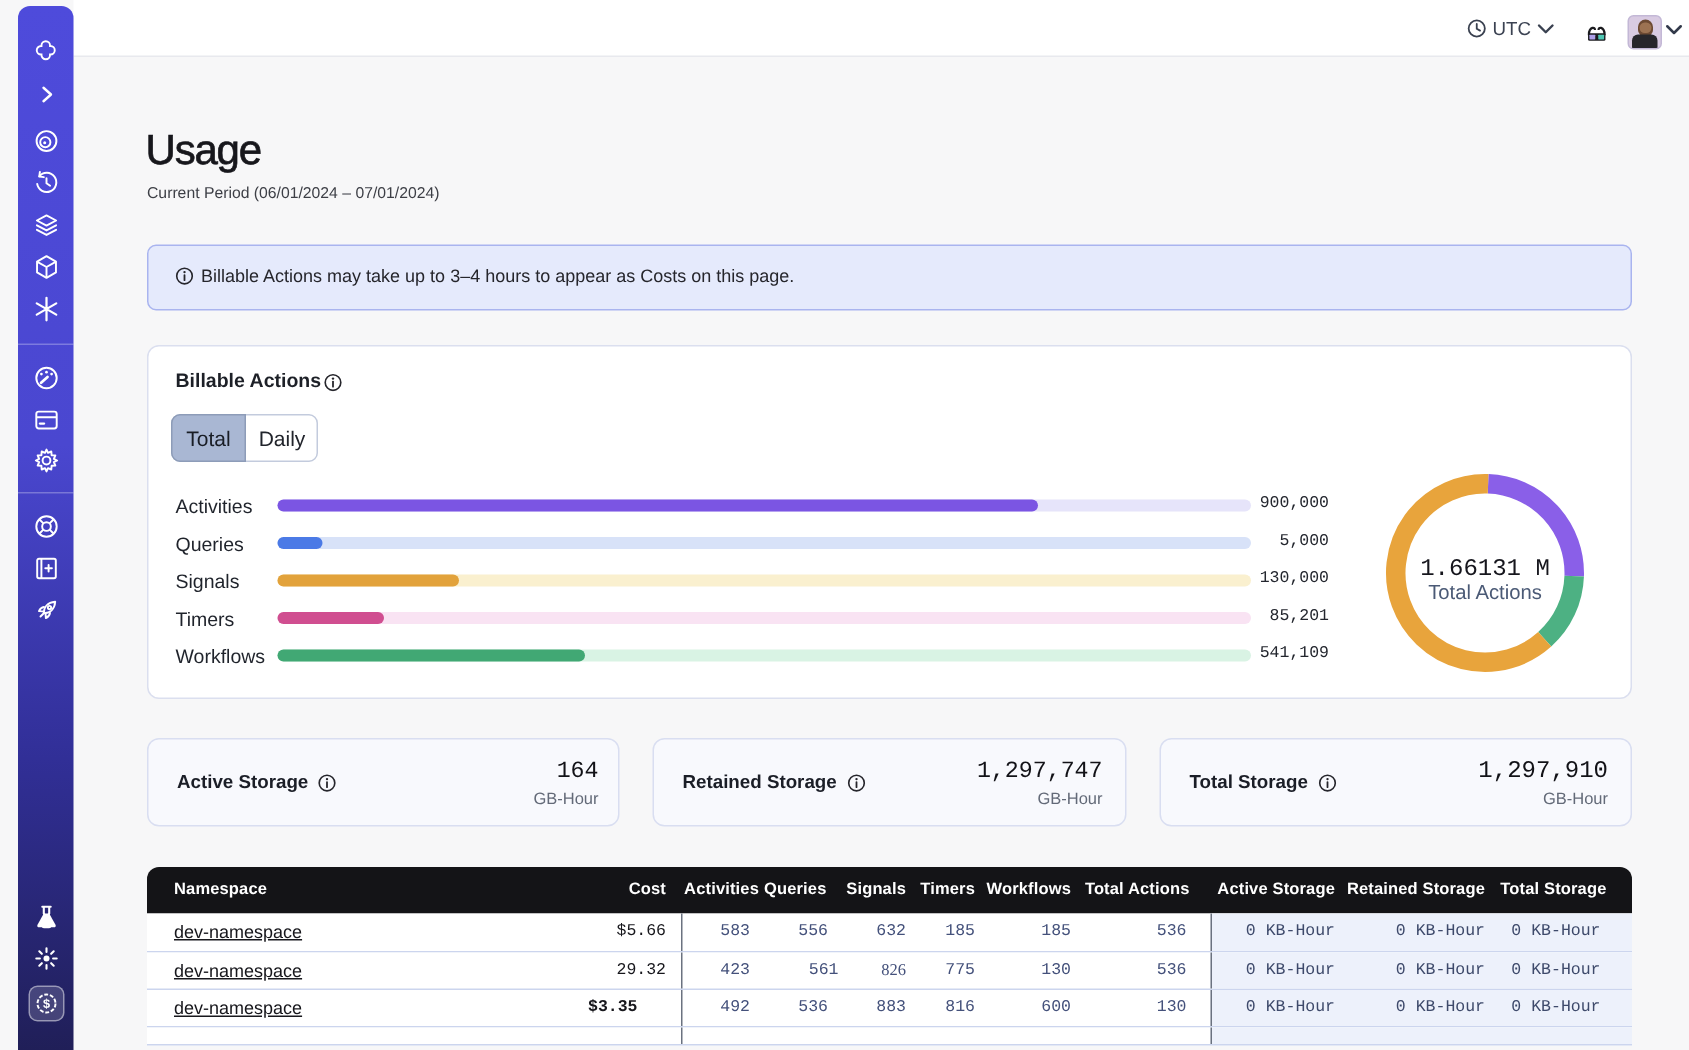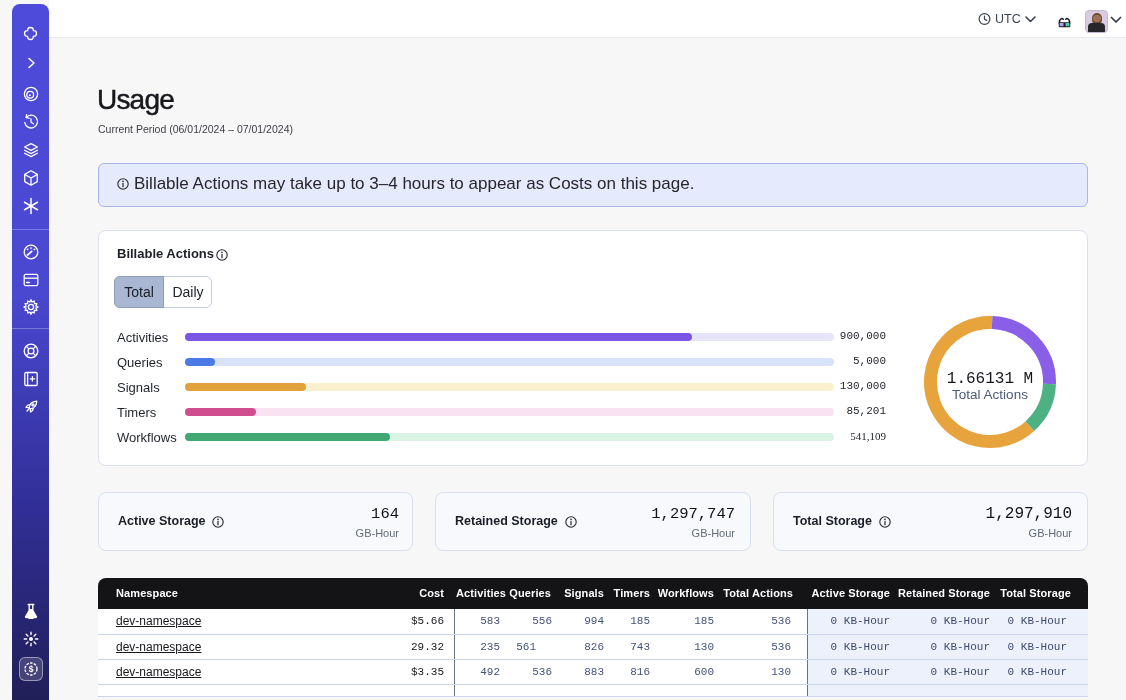--- a/index.html
+++ b/index.html
@@ -176,21 +176,21 @@
   <div class="abs" style="left:97px;top:84px;font-size:28px;font-weight:500;color:#17171c;letter-spacing:-0.8px;-webkit-text-stroke:0.45px #17171c;">Usage</div>
   <div class="abs" style="left:98px;top:123px;font-size:10.5px;color:#3d3f46;">Current Period (06/01/2024 – 07/01/2024)</div>
 
 
   <div class="banner"></div>
   <svg class="abs" style="left:117px;top:178px;" width="12" height="12" viewBox="0 0 12 12" fill="none">
     <circle cx="6" cy="6" r="5.2" stroke="#26262c" stroke-width="1.1"></circle>
     <path d="M6 5.4 V8.8" stroke="#26262c" stroke-width="1.2" stroke-linecap="round"></path>
     <circle cx="6" cy="3.4" r="0.8" fill="#26262c"></circle>
   </svg>
-  <div class="abs" style="left:134px;top:163px;height:42px;line-height:42px;font-size:17px;color:#26262c;">Billable Actions may take up to 3–4 hours to appear as Costs on this page.</div>
+  <div class="abs" style="left:134px;top:163px;height:42px;line-height:42px;font-size:12px;color:#26262c;">Billable Actions may take up to 3–4 hours to appear as Costs on this page.</div>
 
   <div class="card" style="left:98px;top:230px;width:990px;height:236px;"></div>
   <div class="abs" style="left:117px;top:246px;font-size:13px;font-weight:bold;color:#1d2027;">Billable Actions</div>
   <svg class="abs" style="left:216px;top:249px;" width="12" height="12" viewBox="0 0 12 12" fill="none">
     <circle cx="6" cy="6" r="5.2" stroke="#26262c" stroke-width="1.1"></circle>
     <path d="M6 5.4 V8.8" stroke="#26262c" stroke-width="1.2" stroke-linecap="round"></path>
     <circle cx="6" cy="3.4" r="0.8" fill="#26262c"></circle>
   </svg>
 
   <div class="abs" style="left:114px;top:276px;width:98px;height:32px;border:1px solid #c3cbdd;border-radius:6px;box-sizing:border-box;background:#fff;"></div>
@@ -211,21 +211,21 @@
   <div class="bar" style="left:185px;top:383px;width:121px;background:#e2a23b;"></div>
   <div class="bar" style="left:185px;top:408px;width:649px;background:#f9e3f3;"></div>
   <div class="bar" style="left:185px;top:408px;width:71px;background:#d04e90;"></div>
   <div class="bar" style="left:185px;top:433px;width:649px;background:#d9f3e4;"></div>
   <div class="bar" style="left:185px;top:433px;width:205px;background:#41a874;"></div>
 
   <div class="bval" style="top:330px;">900,000</div>
   <div class="bval" style="top:355px;">5,000</div>
   <div class="bval" style="top:380px;">130,000</div>
   <div class="bval" style="top:405px;">85,201</div>
-  <div class="bval" style="top:430px;font-family:Liberation Serif, serif;">541,109</div>
+  <div class="bval" style="top:430px;">541,109</div>
 
   <svg class="abs" style="left:910px;top:302px;" width="160" height="160" viewBox="0 0 160 160" fill="none">
     <path d="M82.08 20.54 A59.5 59.5 0 0 1 139.46 82.08" stroke="#8a5fe8" stroke-width="13"></path>
     <path d="M139.46 82.08 A59.5 59.5 0 0 1 119.81 124.22" stroke="#4db183" stroke-width="13"></path>
     <path d="M119.81 124.22 A59.5 59.5 0 1 1 82.08 20.54" stroke="#e8a43c" stroke-width="13"></path>
   </svg>
   <div class="abs mono" style="left:910px;top:370px;width:160px;text-align:center;font-size:16px;color:#16161d;">1.66131 M</div>
   <div class="abs" style="left:910px;top:387px;width:160px;text-align:center;font-size:13.5px;color:#4b5a76;">Total Actions</div>
 
   <div class="scard" style="left:98px;width:315px;"></div>
@@ -274,50 +274,50 @@
   </div>
 
   <div class="trow" style="top:609px;height:26px;">
     <div class="abs" style="left:709px;top:0;width:281px;height:25px;background:#edf1fb;"></div>
     <div class="abs" style="left:356px;top:0;width:1px;height:25px;background:#6b7280;"></div>
     <div class="abs" style="left:709px;top:0;width:1px;height:25px;background:#6b7280;"></div>
     <div class="td" style="left:18px;color:#17171c;font-size:12px;font-family:'Liberation Sans',sans-serif;text-decoration:underline;">dev-namespace</div>
     <div class="td" style="right:644px;color:#17171c;">$5.66</div>
     <div class="td num" style="right:588px;">583</div>
     <div class="td num" style="right:536px;">556</div>
-    <div class="td num" style="right:484px;">994</div>
+    <div class="td num" style="right:484px;">632</div>
     <div class="td num" style="right:438px;">185</div>
     <div class="td num" style="right:374px;">185</div>
     <div class="td num" style="right:297px;">536</div>
     <div class="td stor" style="right:198px;">0 KB-Hour</div>
     <div class="td stor" style="right:98px;">0 KB-Hour</div>
     <div class="td stor" style="right:21px;">0 KB-Hour</div>
   </div>
   <div class="trow" style="top:635px;height:25px;">
     <div class="abs" style="left:709px;top:0;width:281px;height:24px;background:#edf1fb;"></div>
     <div class="abs" style="left:356px;top:0;width:1px;height:24px;background:#6b7280;"></div>
     <div class="abs" style="left:709px;top:0;width:1px;height:24px;background:#6b7280;"></div>
     <div class="td" style="left:18px;color:#17171c;font-size:12px;font-family:'Liberation Sans',sans-serif;text-decoration:underline;line-height:24px;">dev-namespace</div>
     <div class="td" style="right:644px;color:#17171c;line-height:24px;">29.32</div>
-    <div class="td num" style="right:588px;line-height:24px;">235</div>
-    <div class="td num" style="right:552px;line-height:24px;">561</div>
-    <div class="td num" style="right:484px;line-height:24px;">826</div>
-    <div class="td num" style="right:438px;line-height:24px;">743</div>
+    <div class="td num" style="right:588px;line-height:24px;">423</div>
+    <div class="td num" style="right:529px;line-height:24px;">561</div>
+    <div class="td num" style="right:484px;line-height:24px;font-family:Liberation Serif, serif;">826</div>
+    <div class="td num" style="right:438px;line-height:24px;">775</div>
     <div class="td num" style="right:374px;line-height:24px;">130</div>
     <div class="td num" style="right:297px;line-height:24px;">536</div>
     <div class="td stor" style="right:198px;line-height:24px;">0 KB-Hour</div>
     <div class="td stor" style="right:98px;line-height:24px;">0 KB-Hour</div>
     <div class="td stor" style="right:21px;line-height:24px;">0 KB-Hour</div>
   </div>
   <div class="trow" style="top:660px;height:25px;">
     <div class="abs" style="left:709px;top:0;width:281px;height:24px;background:#edf1fb;"></div>
     <div class="abs" style="left:356px;top:0;width:1px;height:24px;background:#6b7280;"></div>
     <div class="abs" style="left:709px;top:0;width:1px;height:24px;background:#6b7280;"></div>
     <div class="td" style="left:18px;color:#17171c;font-size:12px;font-family:'Liberation Sans',sans-serif;text-decoration:underline;line-height:24px;">dev-namespace</div>
-    <div class="td" style="right:644px;color:#17171c;line-height:24px;">$3.35</div>
+    <div class="td" style="right:663px;color:#17171c;line-height:24px;font-weight:bold;">$3.35</div>
     <div class="td num" style="right:588px;line-height:24px;">492</div>
     <div class="td num" style="right:536px;line-height:24px;">536</div>
     <div class="td num" style="right:484px;line-height:24px;text-align:center;">883</div>
     <div class="td num" style="right:438px;line-height:24px;">816</div>
     <div class="td num" style="right:374px;line-height:24px;text-align:right;">600</div>
     <div class="td num" style="right:297px;line-height:24px;">130</div>
     <div class="td stor" style="right:198px;line-height:24px;">0 KB-Hour</div>
     <div class="td stor" style="right:98px;line-height:24px;">0 KB-Hour</div>
     <div class="td stor" style="right:21px;line-height:24px;">0 KB-Hour</div>
   </div>

